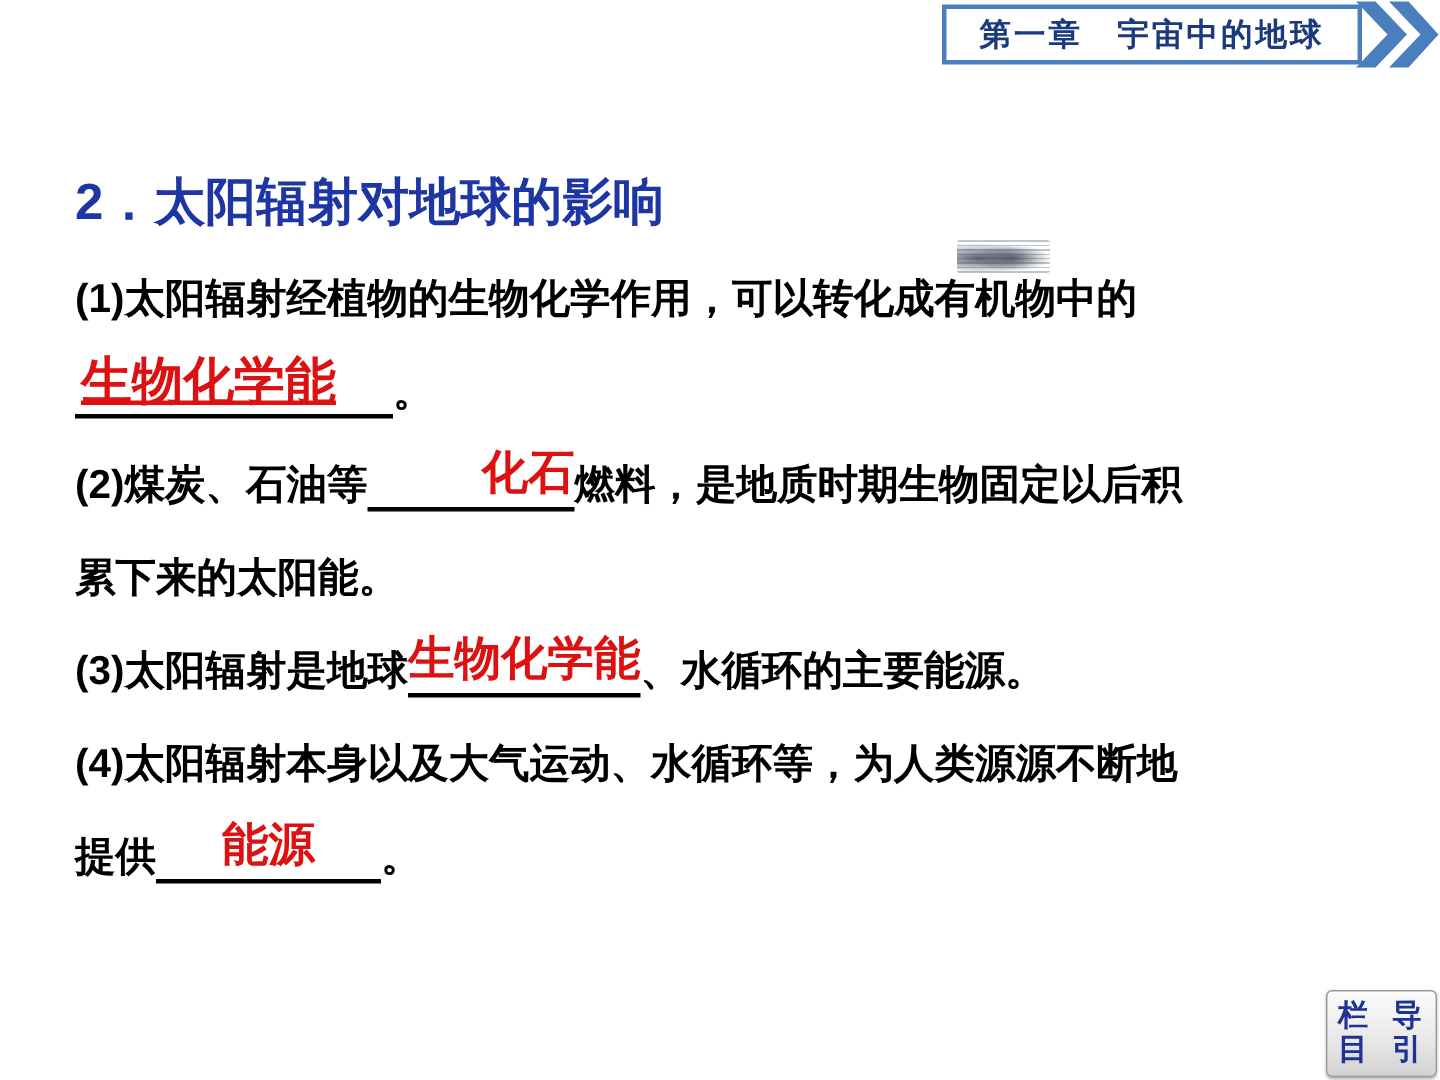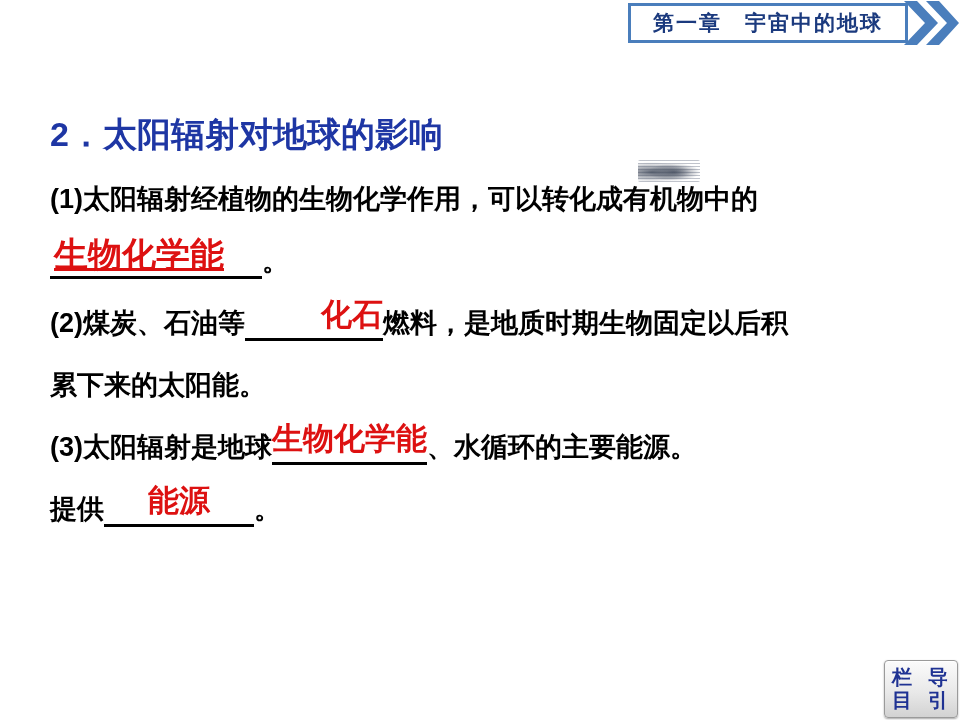--- a/index.html
+++ b/index.html
@@ -112,20 +112,23 @@
     </div>
 
     <div class="line">
       <span class="txt">(3)太阳辐射是地球</span>
         <span class="blank b3">
           <span class="ans">生物化学能</span>
         </span>
         <span class="txt">、水循环的主要能源。</span>
     </div>
 
+    <div class="line">
+      <span class="txt">(4)太阳辐射本身以及大气运动、水循环等，为人类源源不断地</span>
+    </div>
 
     <div class="line">
       <span class="txt">提供</span>
         <span class="blank b4">
           <span class="ans">能源</span>
         </span>
         <span class="txt">。</span>
     </div>
 
   </div>

